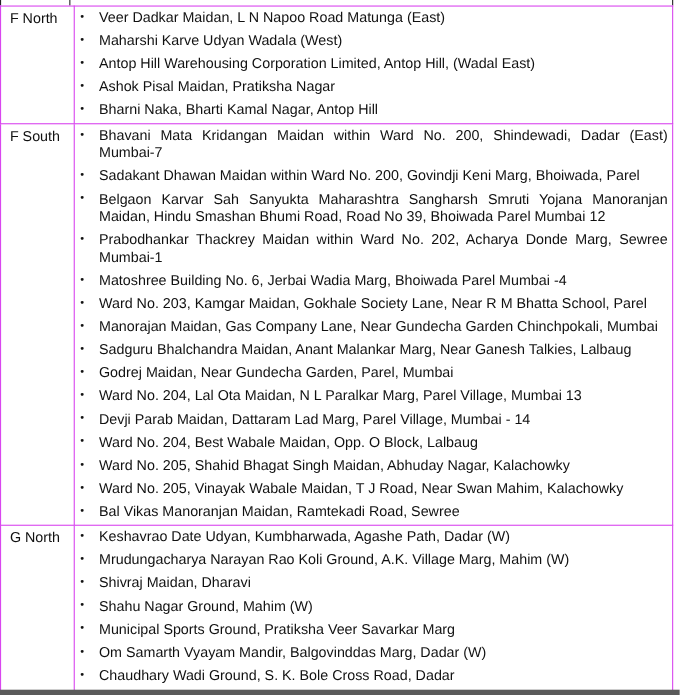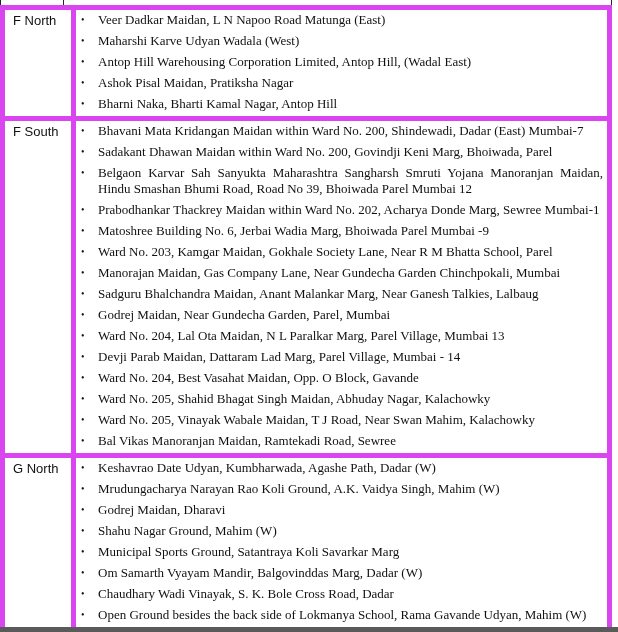--- a/index.html
+++ b/index.html
@@ -2,23 +2,23 @@
 <html><head>
 <meta charset="utf-8">
 <style>
   html, body { margin: 0; padding: 0; background: #ffffff; }
   body { width: 618px; height: 632px; overflow: hidden; position: relative;
          font-family: "Liberation Sans", sans-serif; color: #111; }
   .cut-row { position: absolute; left: 0; top: 0; width: 618px; height: 5px; }
   .cut-row .c1 { position:absolute; left:0; top:0; width:62px; height:5px; border-left:1px solid #222; border-right:1px solid #222; }
   .cut-row .c2 { position:absolute; left:62px; top:0; width:549px; height:5px; border-right:1px solid #222; }
   table { position: absolute; left: 0; top: 5px; border-collapse: collapse; width: 612px; table-layout: fixed; }
-  td { border: 5px solid #d946ef; vertical-align: top; padding: 0; font-size: 13px; line-height: 16px; }
+  td { border: 1px solid #d946ef; vertical-align: top; padding: 0; font-size: 13px; line-height: 16px; }
   td.ward { width: 55px; padding: 3px 3px 0 8px; white-space: nowrap; }
-  td.items { padding: 2px 4px 2px 0; font-family: Liberation Serif, serif; }
+  td.items { padding: 2px 4px 2px 0; }
   ul { list-style: none; margin: 0; padding: 0; }
   li { position: relative; padding-left: 22px; margin: 0 0 5px 0; text-align: justify; }
   li:last-child { margin-bottom: 2px; }
   li::before { content: "\2022"; position: absolute; left: 5px; top: 0; font-size: 10px; }
   .footer-bar { position: absolute; left: 0; bottom: 0; width: 618px; height: 5px; background: #5a5a5a; }
 </style>
 </head>
 <body>
 
 <div class="cut-row">
@@ -41,45 +41,45 @@
       </td>
     </tr>
     <tr>
       <td class="ward">F South</td>
       <td class="items">
         <ul>
           <li>Bhavani Mata Kridangan Maidan within Ward No. 200, Shindewadi, Dadar (East) Mumbai-7</li>
           <li>Sadakant Dhawan Maidan within Ward No. 200, Govindji Keni Marg, Bhoiwada, Parel</li>
           <li>Belgaon Karvar Sah Sanyukta Maharashtra Sangharsh Smruti Yojana Manoranjan Maidan, Hindu Smashan Bhumi Road, Road No 39, Bhoiwada Parel Mumbai 12</li>
           <li>Prabodhankar Thackrey Maidan within Ward No. 202, Acharya Donde Marg, Sewree Mumbai-1</li>
-          <li>Matoshree Building No. 6, Jerbai Wadia Marg, Bhoiwada Parel Mumbai -9</li>
+          <li>Matoshree Building No. 6, Jerbai Wadia Marg, Bhoiwada Parel Mumbai -4</li>
           <li>Ward No. 203, Kamgar Maidan, Gokhale Society Lane, Near R M Bhatta School, Parel</li>
           <li>Manorajan Maidan, Gas Company Lane, Near Gundecha Garden Chinchpokali, Mumbai</li>
           <li>Sadguru Bhalchandra Maidan, Anant Malankar Marg, Near Ganesh Talkies, Lalbaug</li>
           <li>Godrej Maidan, Near Gundecha Garden, Parel, Mumbai</li>
           <li>Ward No. 204, Lal Ota Maidan, N L Paralkar Marg, Parel Village, Mumbai 13</li>
           <li>Devji Parab Maidan, Dattaram Lad Marg, Parel Village, Mumbai - 14</li>
-          <li>Ward No. 204, Best Vasahat Maidan, Opp. O Block, Gavande</li>
+          <li>Ward No. 204, Best Wabale Maidan, Opp. O Block, Lalbaug</li>
           <li>Ward No. 205, Shahid Bhagat Singh Maidan, Abhuday Nagar, Kalachowky</li>
           <li>Ward No. 205, Vinayak Wabale Maidan, T J Road, Near Swan Mahim, Kalachowky</li>
           <li>Bal Vikas Manoranjan Maidan, Ramtekadi Road, Sewree</li>
         </ul>
       </td>
     </tr>
     <tr>
       <td class="ward">G North</td>
       <td class="items">
         <ul>
           <li>Keshavrao Date Udyan, Kumbharwada, Agashe Path, Dadar (W)</li>
-          <li>Mrudungacharya Narayan Rao Koli Ground, A.K. Vaidya Singh, Mahim (W)</li>
-          <li>Godrej Maidan, Dharavi</li>
+          <li>Mrudungacharya Narayan Rao Koli Ground, A.K. Village Marg, Mahim (W)</li>
+          <li>Shivraj Maidan, Dharavi</li>
           <li>Shahu Nagar Ground, Mahim (W)</li>
-          <li>Municipal Sports Ground, Satantraya Koli Savarkar Marg</li>
+          <li>Municipal Sports Ground, Pratiksha Veer Savarkar Marg</li>
           <li>Om Samarth Vyayam Mandir, Balgovinddas Marg, Dadar (W)</li>
-          <li>Chaudhary Wadi Vinayak, S. K. Bole Cross Road, Dadar</li>
+          <li>Chaudhary Wadi Ground, S. K. Bole Cross Road, Dadar</li>
           <li>Open Ground besides the back side of Lokmanya School, Rama Gavande Udyan, Mahim (W)</li>
         </ul>
       </td>
     </tr>
   </tbody>
 </table>
 
 <div class="footer-bar"></div>
 
 </body></html>

